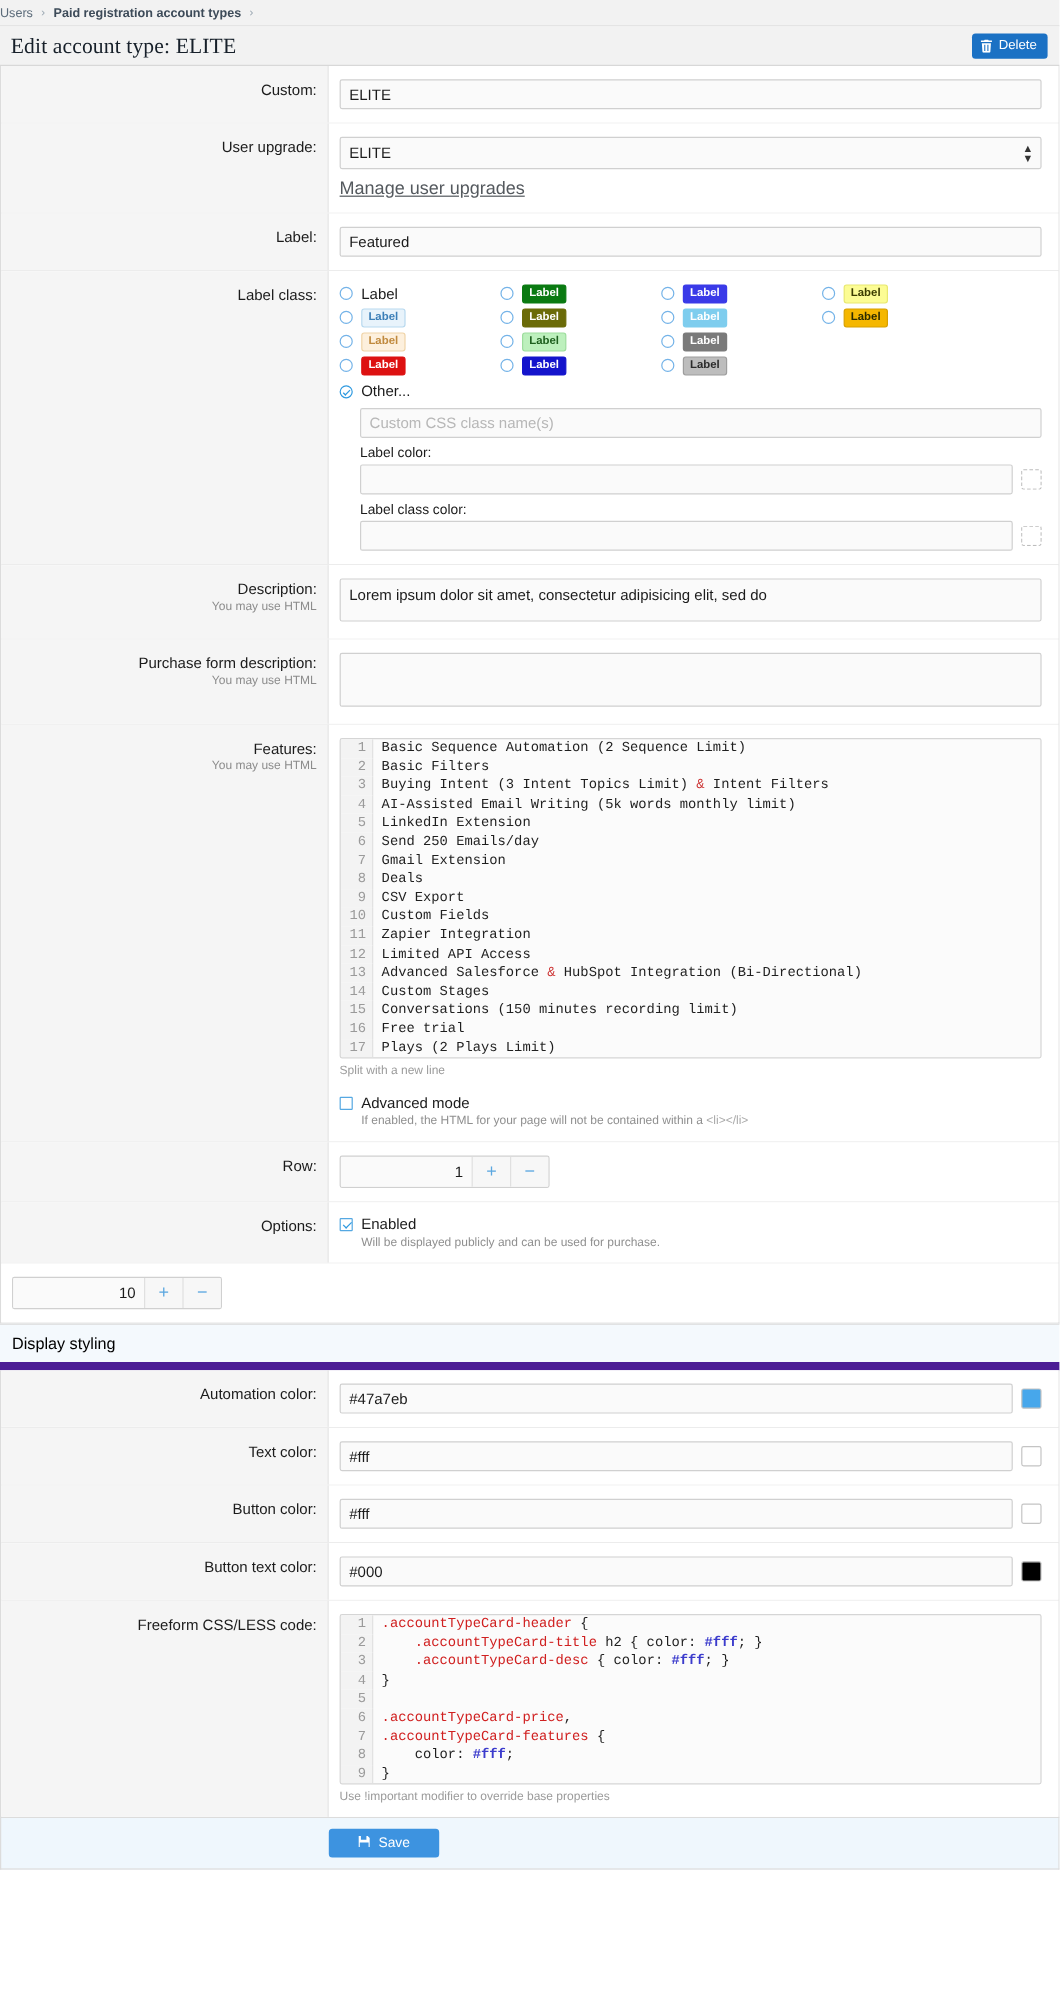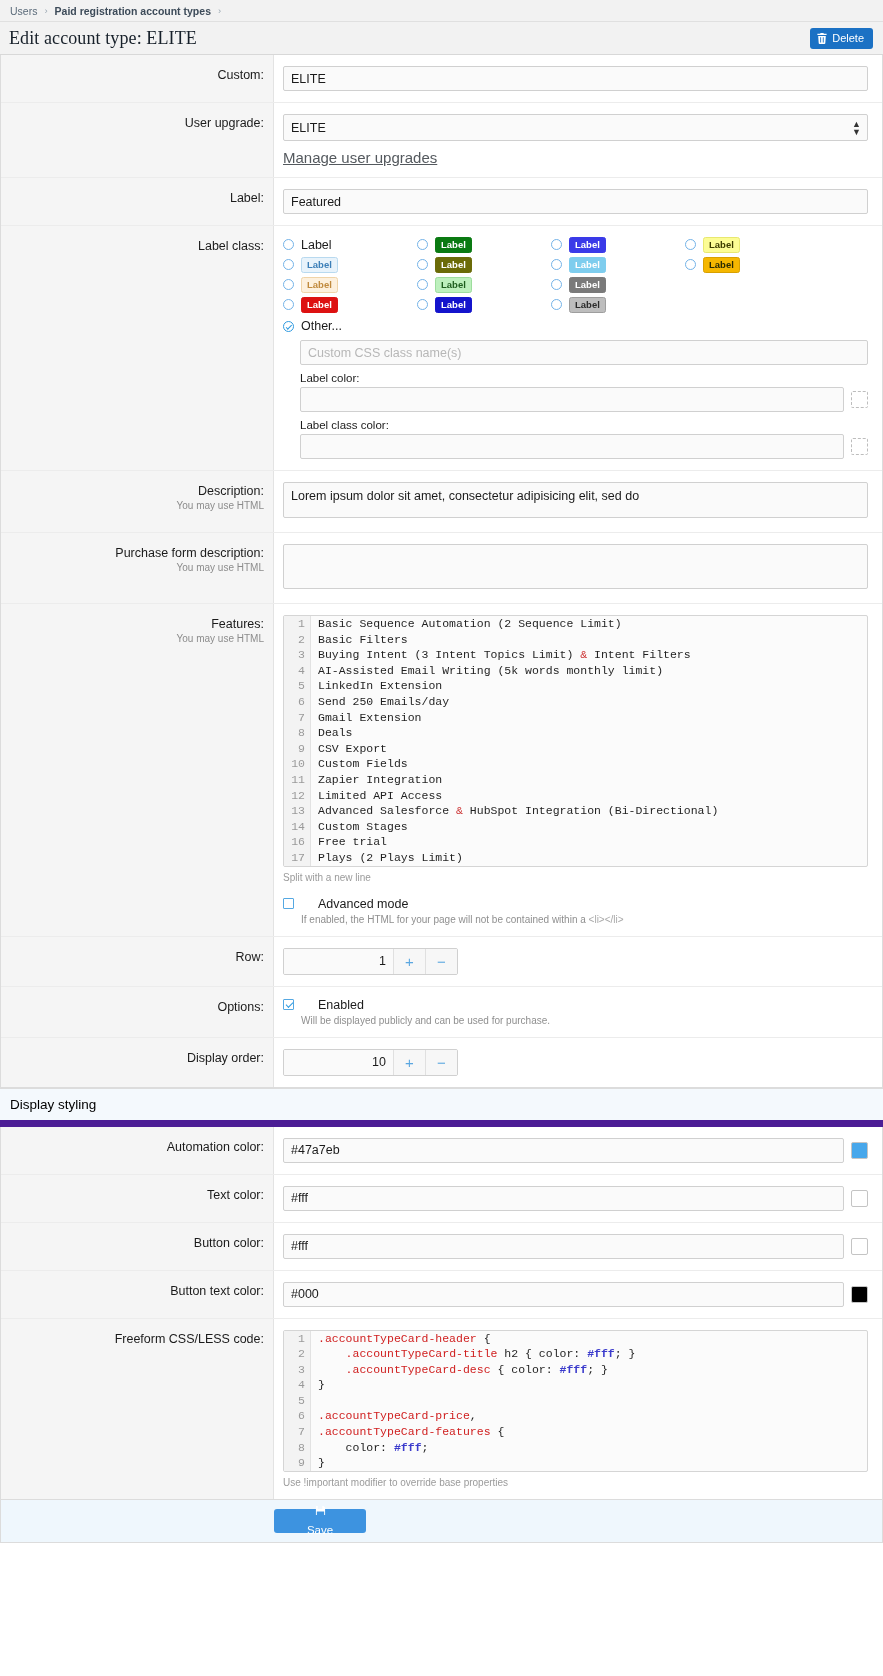--- a/index.html
+++ b/index.html
@@ -9,21 +9,21 @@
     font-family: "Liberation Sans", sans-serif;
     font-size: 13px;
     color: #141414;
   }
   .page { width: 883px; min-height: 1676px; position: relative; background:#fff; }
 
   
   .breadcrumb {
     height: 22px;
     display: flex; align-items: center;
-    padding: 0 10px;
+    padding: 0 0;
     font-size: 10.5px;
     background: #f2f2f2;
     border-bottom: 1px solid #e0e0e0;
   }
   .crumb { color: #5b6b7a; }
   .crumb.strong { font-weight: bold; color:#3d4b59; }
   .crumb-sep { color: #9aa7b2; margin: 0 7px; font-size: 9.5px; }
 
   
   .titlebar {
@@ -135,21 +135,21 @@
     width: 27px; min-width: 27px; text-align: right; padding-right: 5px;
     color: #9a9a9a; background: #f3f3f3; border-right: 1px solid #e2e2e2;
     -webkit-user-select:none; user-select: none;
   }
   .code { padding-left: 7px; white-space: pre; color: #1f1f1f; }
   .amp { color: #cc3333; }
   .sel { color: #d02020; }
   .hex { color: #3b3bcc; font-weight: bold; }
 
   
-  .cbrow { display:flex; align-items:center; gap: 24px; }
+  .cbrow { display:flex; align-items:center; gap: 7px; }
   .cb {
     width: 11px; height: 11px; min-width:11px;
     border: 1.4px solid #55a8e2; background:#fff; border-radius: 1px; display:inline-block;
     position: relative;
   }
   .cb.checked::after {
     content:""; position:absolute; left:1.6px; top:2.4px;
     width: 6px; height: 3px; border-left: 1.5px solid #2f9ae0; border-bottom: 1.5px solid #2f9ae0;
     transform: rotate(-45deg);
   }
@@ -178,21 +178,21 @@
   
   .footer {
     background: #eff7fd; border: 1px solid #dcdcdc; border-top: none;
     padding: 9px 0; display: flex;
   }
   .footer .spacer { width: 273px; min-width:273px; }
   .btn-save {
     background: #3d93e0; color: #fff; border: none; border-radius: 3px;
     height: 24px; padding: 0 14px; font-size: 11.5px;
     display: inline-flex; align-items: center; gap: 6px; cursor: pointer;
-    min-width: 92px; justify-content: center; flex-direction: column;
+    min-width: 92px; justify-content: center;
   }
 </style>
 </head>
 <body>
 
 <div class="page">
 
   <div class="breadcrumb">
     <span class="crumb">Users</span>
     <span class="crumb-sep">›</span>
@@ -405,20 +405,24 @@
             </div>
             <div class="eline">
               <span class="gutter">13</span>
               <span class="code">Advanced Salesforce <span class="amp">&amp;</span> HubSpot Integration (Bi-Directional)</span>
             </div>
             <div class="eline">
               <span class="gutter">14</span>
               <span class="code">Custom Stages</span>
             </div>
             <div class="eline">
+              <span class="gutter">15</span>
+              <span class="code">Conversations (150 minutes recording limit)</span>
+            </div>
+            <div class="eline">
               <span class="gutter">16</span>
               <span class="code">Free trial</span>
             </div>
             <div class="eline">
               <span class="gutter">17</span>
               <span class="code">Plays (2 Plays Limit)</span>
             </div>
           </div>
         <div class="helper">Split with a new line</div>
 
@@ -448,21 +452,20 @@
       <div class="ctl">
         <div class="cbrow">
           <span class="cb checked"></span>
           <span class="plainlabel">Enabled</span>
         </div>
         <div class="cbnote">Will be displayed publicly and can be used for purchase.</div>
       </div>
     </div>
 
     <div class="row">
-      <div class="lbl">Display order:</div>
       <div class="ctl">
         <span class="spinner">
           <input value="10" style="">
           <button class="spbtn">+</button>
           <button class="spbtn">−</button>
         </span>
       </div>
     </div>
   </div>
 

